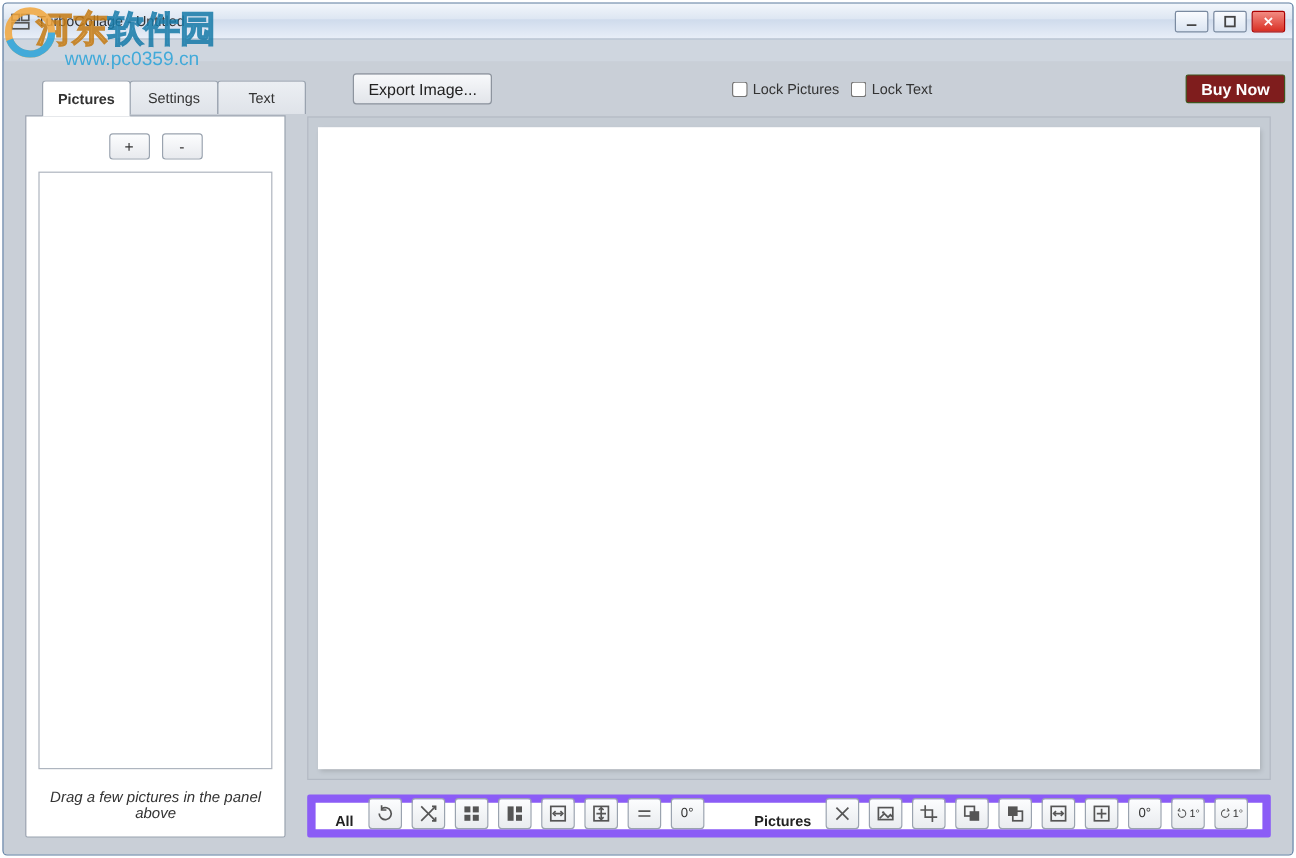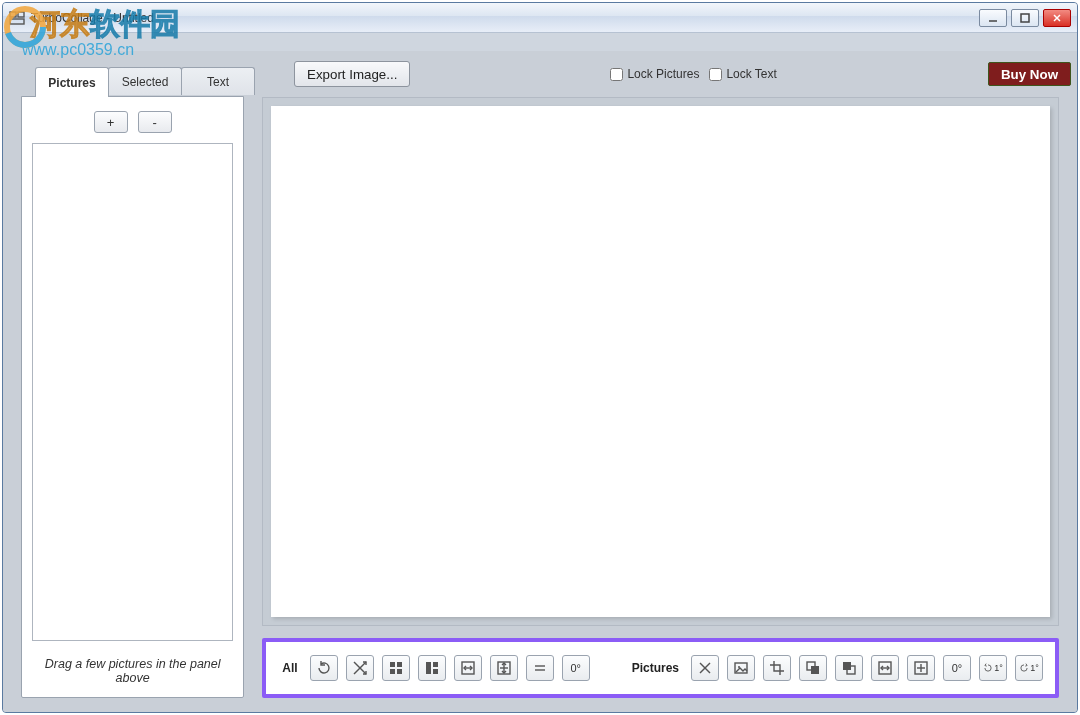--- a/index.html
+++ b/index.html
@@ -148,23 +148,23 @@
   border:1px solid #b3bac4;
   display:flex; align-items:center; justify-content:center;
   padding:8px;
 }
 .canvas {
   width:100%; height:100%;
   background:#fff;
   box-shadow: 2px 2px 4px rgba(0,0,0,.15);
 }
 .bottom-toolbar {
-  height:60px; background:#fff;
-  border:4px solid #8b5cf6; border-radius:2px;
-  display:flex; align-items:center;
+  height:36px; background:#fff;
+  border:7px solid #8b5cf6; border-radius:2px;
+  display:flex; align-items:flex-end;
   padding:0 12px; gap:8px;
 }
 .tb-label { font-weight:bold; color:#222; margin:0 4px; }
 .tb-btn {
   width:28px; height:26px;
   border:1px solid #9aa3af; border-radius:3px;
   background:linear-gradient(#fcfdfe,#e9ecef);
   display:flex; align-items:center; justify-content:center;
   cursor:pointer; color:#333; font-size:11px;
 }
@@ -223,21 +223,21 @@
           </svg>
       </div>
     </div>
   </div>
 
 
   <div class="client">
     <div class="topstrip">
       <div class="tabs">
         <div class="tab active">Pictures</div>
-        <div class="tab">Selected</div>
+        <div class="tab">Settings</div>
         <div class="tab">Text</div>
       </div>
 
       <button class="export-btn">Export Image...</button>
 
       <div class="locks">
         <label class="lock">
           <input type="checkbox" style="">
           <span>Lock Pictures</span>
         </label>
@@ -397,14 +397,14 @@
 </div>
 
 <div class="watermark">
   <svg class="logo" width="46" height="46" viewBox="0 0 46 46">
     <circle cx="23" cy="23" r="18" fill="none" stroke="#f2a63b" stroke-width="6"></circle>
     <circle cx="23" cy="23" r="18" fill="none" stroke="#2aa3d9" stroke-width="6" stroke-dasharray="50 80"></circle>
   </svg>
   <div class="cn" style="margin-left:28px">
     <span class="orange">河东</span><span>软件园</span>
   </div>
-  <div class="url" style="margin-left:20px">www.pc0359.cn</div>
+  <div class="url" style="margin-left:52px">www.pc0359.cn</div>
 </div>
 
 </body></html>

